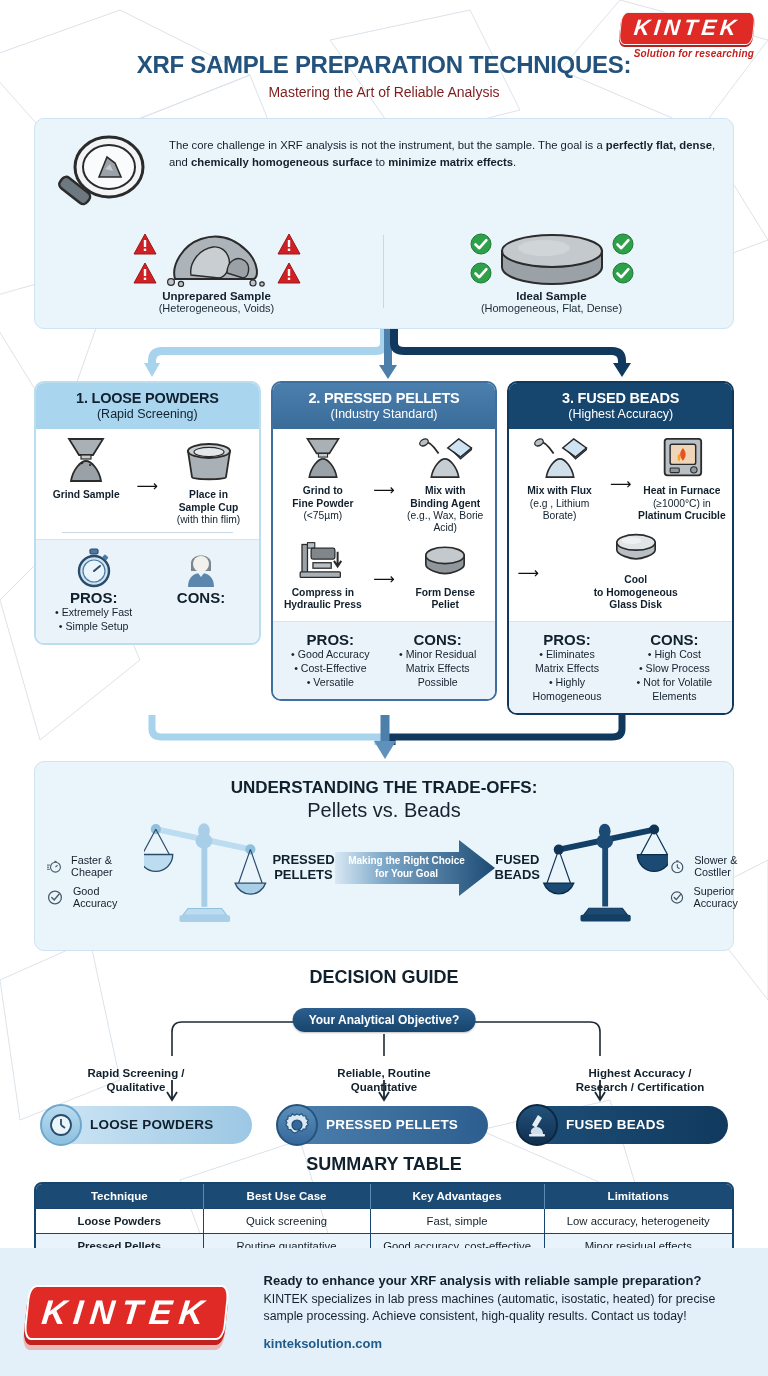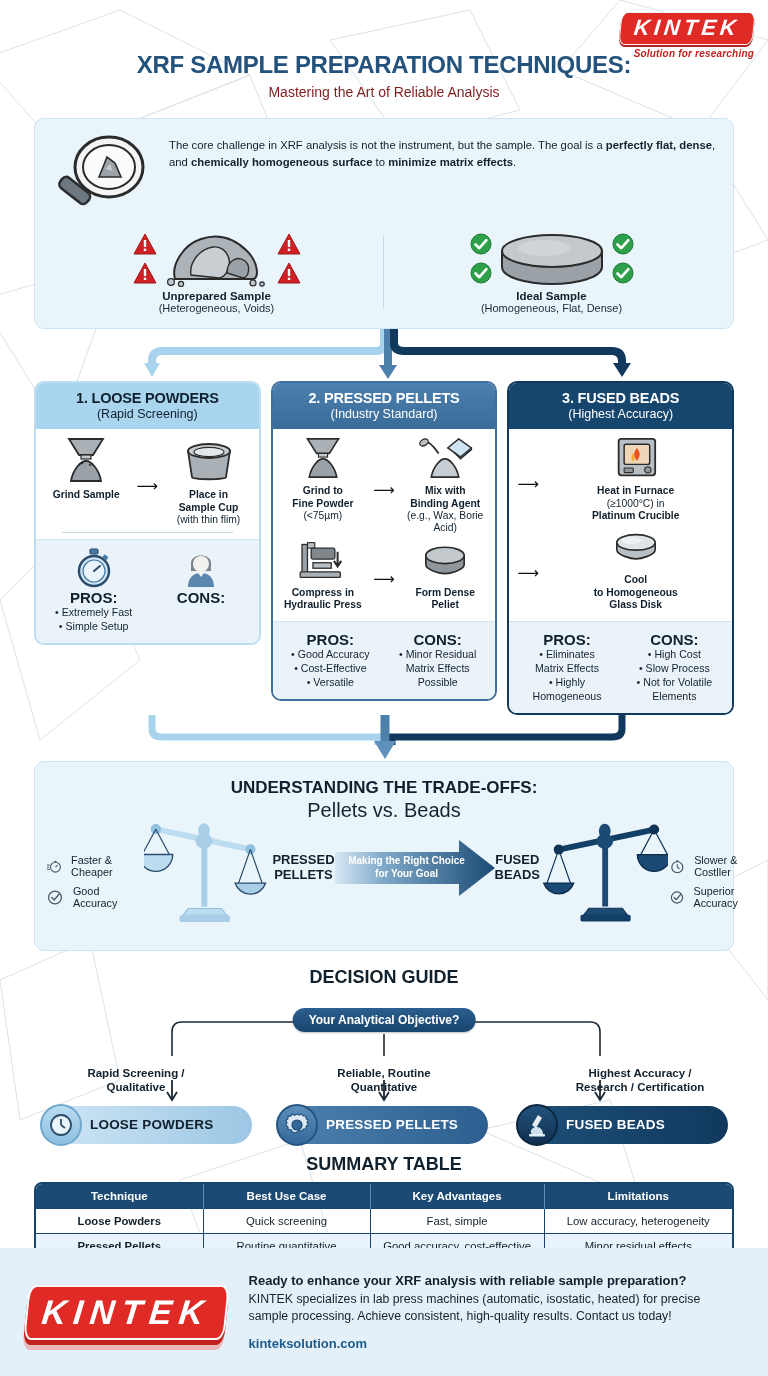--- a/index.html
+++ b/index.html
@@ -169,21 +169,21 @@
   .footer-logo { flex:0 0 198px; }
   .f-plate {
     background:#e02a26; border-radius:8px/14px; padding:8px 14px 9px;
     transform:skewX(-6deg); box-shadow:0 5px 0 #c1211e, 0 10px 0 #e8b7b6;
     border:2px solid #fdfdfd;
   }
   .f-plate span {
     display:block; color:#fff; font-weight:bold; font-style:italic; font-size:34px;
     letter-spacing:7px; text-align:center; line-height:1;
   }
-  .footer-text { flex:1; }
+  .footer-text { flex:1;margin-left:15px; }
   .f-head { font-size:13px; font-weight:bold; color:#10202c; }
   .f-body { font-size:12.3px; color:#14222e; line-height:1.38; margin-top:3px; }
   .f-link { font-size:13px; font-weight:bold; color:#1f5b8a; margin-top:11px; }
 </style>
 </head>
 <body>
 
 <svg class="netbg" viewBox="0 0 768 1376">
   <g stroke="#dbe3ea" stroke-width="1" fill="none">
     <path d="M-20 60 L120 10 L250 75 L60 150 Z"></path>
@@ -467,20 +467,34 @@
       </div>
     </div>
 
     <div class="col c3">
       <div class="col-head">
         <div class="t">3. FUSED BEADS</div>
         <div class="s">(Highest Accuracy)</div>
       </div>
       <div class="steps">
         <div class="step-row">
+          <div class="step">
+            <svg width="58" height="42" viewBox="0 0 62 46">
+              <path d="M6 4 C14 4 20 12 24 18" stroke="#2b2b2b" stroke-width="2" fill="none"></path>
+              <ellipse cx="8" cy="6" rx="5" ry="3.4" transform="rotate(-30 8 6)" fill="#b9c0c5" stroke="#2b2b2b" stroke-width="1.4"></ellipse>
+              <path d="M46 2 L60 12 L48 22 L34 12 Z" fill="#cfe4f2" stroke="#2b2b2b" stroke-width="1.6"></path>
+              <path d="M40 16 L48 22 L60 12 L60 14 L48 24 Z" fill="#4e8fc0" stroke="#2b2b2b" stroke-width="1.2"></path>
+              <path d="M16 44 C18 32 26 24 31 24 C36 24 44 32 46 44 Z" fill="#cfe0ea" stroke="#2b2b2b" stroke-width="1.8"></path>
+            </svg>
+            <div class="lbl">
+              <span>Mix with Flux</span><br>
+              <span class="thin">(e.g , Lithium</span><br>
+              <span class="thin">Borate)</span>
+            </div>
+          </div>
           <div class="arrow-h">⟶</div>
           <div class="step">
             <svg width="58" height="42" viewBox="0 0 62 46">
               <rect x="12" y="2" width="40" height="40" rx="3" fill="#b9c0c5" stroke="#2b2b2b" stroke-width="2"></rect>
               <rect x="18" y="8" width="28" height="22" rx="2" fill="#f0d6b8" stroke="#2b2b2b" stroke-width="1.6"></rect>
               <path d="M32 12 C37 18 35 22 32 26 C29 22 27 18 32 12 Z" fill="#e8521f"></path>
               <path d="M28 18 C30 22 29 25 28 27 C26 24 25 21 28 18 Z" fill="#f5a623"></path>
               <rect x="18" y="34" width="10" height="5" rx="1" fill="#8f979d" stroke="#2b2b2b" stroke-width="1.2"></rect>
               <circle cx="44" cy="36" r="3.5" fill="#8f979d" stroke="#2b2b2b" stroke-width="1.2"></circle>
             </svg>

